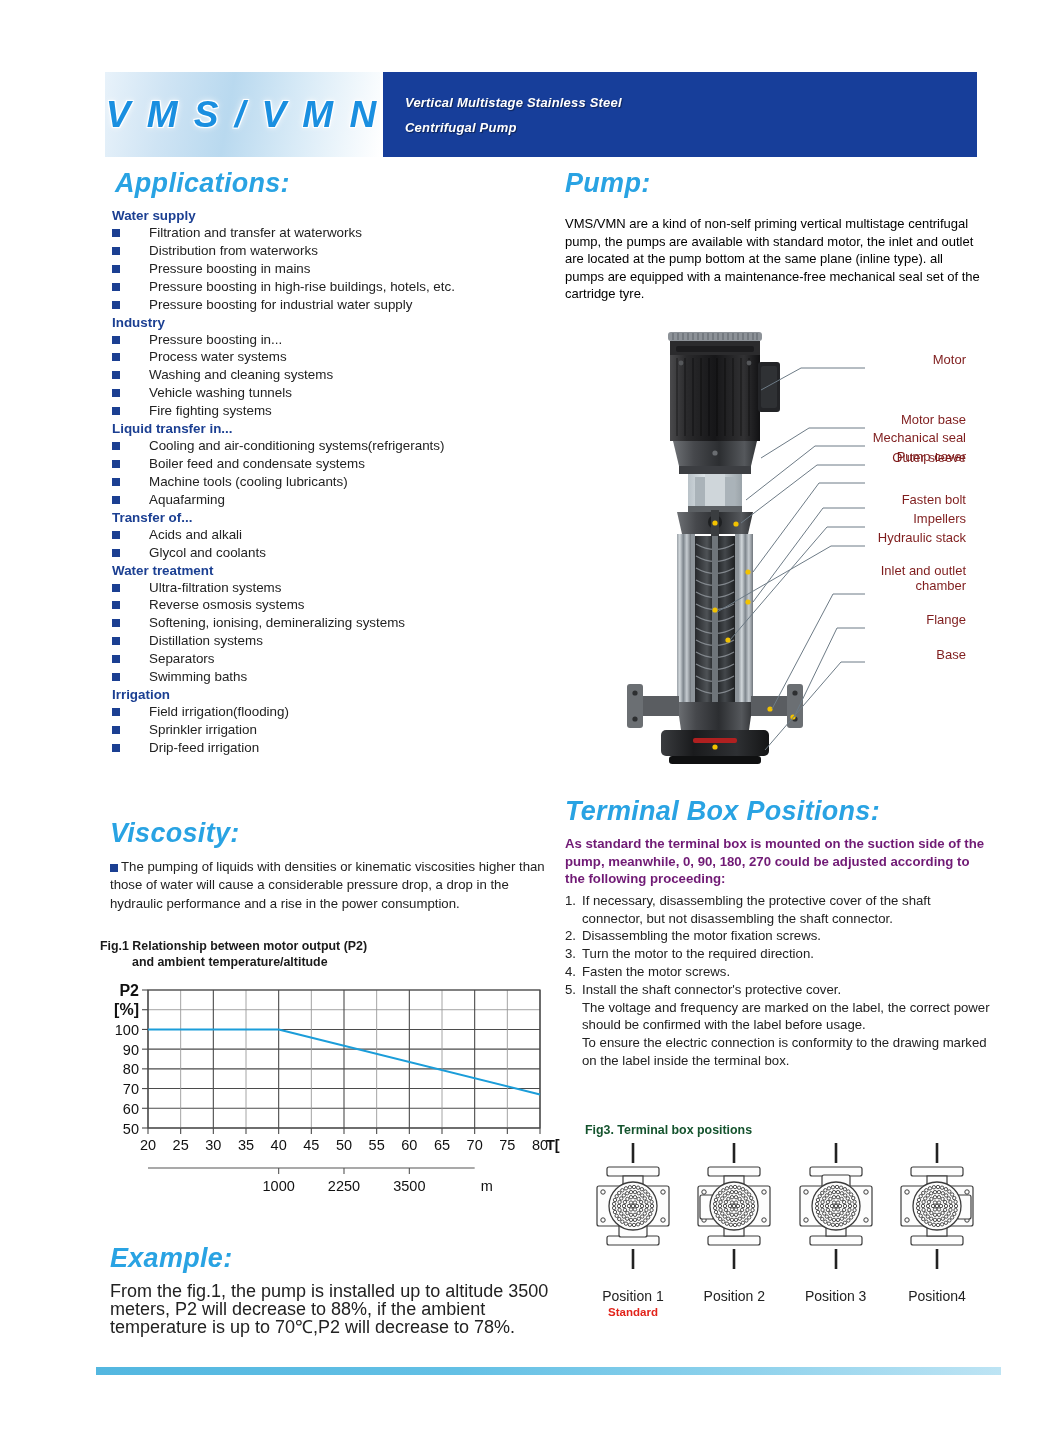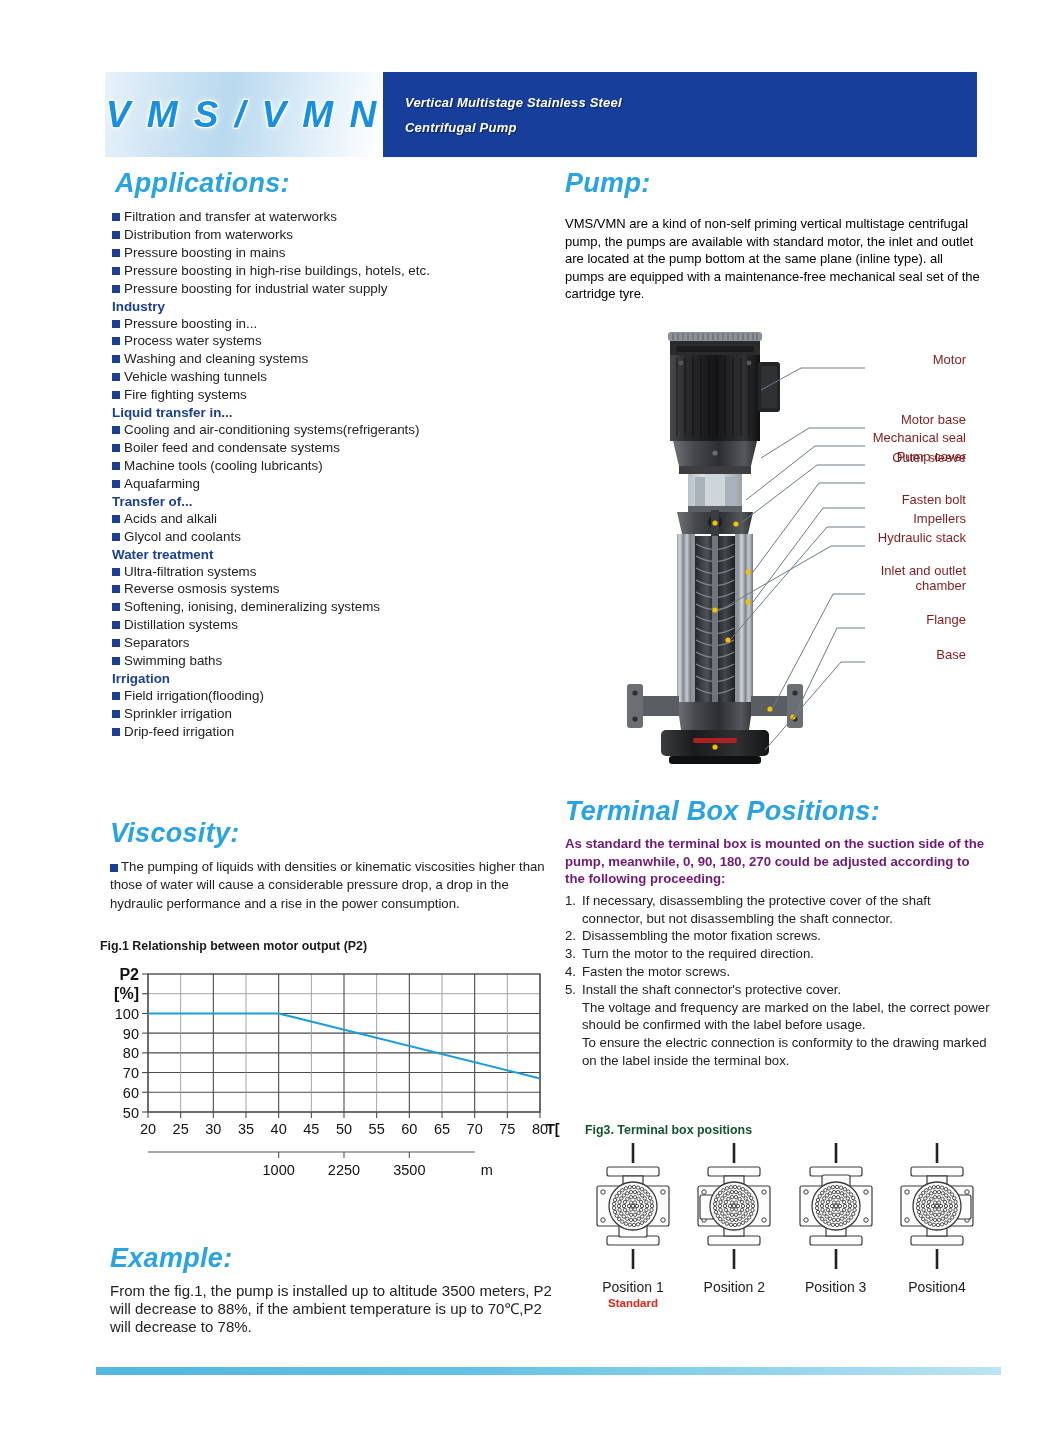--- a/index.html
+++ b/index.html
@@ -45,21 +45,21 @@
 
   
   #applications { position:absolute; left:110px; top:168px; width:450px; }
   #applications .sec-title { margin-bottom:9px; padding-left:5px; }
   .app-group-head {
     color:#1b3f92; font-size:13.4px; font-weight:bold;
     margin-top:1px; margin-bottom:1px; padding-left:2px;
   }
   .app-item {
     display:flex; align-items:flex-start;
-    font-size:13.4px; line-height:17.9px; color:#222; padding-left:2px;
+    font-size:13.4px; line-height:17.9px; color:#222; padding-left:2px;gap:25px;
   }
   .bullet-sq {
     width:8px; height:8px; background:#1b3f92; flex:0 0 8px;
     margin-top:5px; margin-right:4px;
   }
 
   
   #pump { position:absolute; left:565px; top:168px; width:420px; }
   #pump .sec-title { margin-bottom:8px; }
   .body-copy { font-size:13px; line-height:17.6px; color:#000000;margin-top:16px; }
@@ -88,27 +88,27 @@
   .tb-lead { font-size:13.2px; font-weight:bold; line-height:17.6px; color:#701a75; margin-bottom:4px; }
   .tb-step { display:flex; font-size:13.2px; line-height:17.8px; color:#222; }
   .tb-step .num { flex:0 0 17px; }
   .tb-sub { font-size:13.2px; line-height:17.8px; color:#222; padding-left:17px; }
 
   
   #fig3 { position:absolute; left:585px; top:1123px; width:400px; height:215px; }
   #fig3 .fig3-cap { font-size:12.4px; font-weight:bold; color:#14532d; margin-bottom:4px; }
   .pos-row { display:flex; justify-content:space-between; }
   .pos-cell { width:96px; text-align:center; }
-  .pos-label { font-size:14px; color:#222; margin-top:4px; }
+  .pos-label { font-size:14px; color:#222; margin-top:13px; }
   .pos-std { font-size:11.5px; color:#e2231a; font-weight:bold; margin-top:2px; }
 
   
   #example { position:absolute; left:110px; top:1243px; width:450px; }
   #example .sec-title { margin-bottom:8px; }
-  .ex-para { font-size:15px; line-height:18.2px; color:#222; }
+  .ex-para { font-size:18px; line-height:18.2px; color:#222; }
 
   
   #footer {
     position:absolute; left:96px; top:1367px; width:905px; height:8px;
     background:linear-gradient(90deg,#53b7e0 0%,#63c0e5 40%,#8fd2ec 72%,#bde4f4 100%);
   }
 </style>
 </head>
 <body>
 
@@ -118,20 +118,21 @@
   </div>
   <div class="header-band">
     <span>Vertical Multistage Stainless Steel</span>
     <span>Centrifugal Pump</span>
   </div>
 </div>
 
 <div id="applications">
   <div class="sec-title">Applications:</div>
   <div id="app-list">
+      <div class="app-group-head">Water supply</div>
       <div class="app-item">
         <span class="bullet-sq"></span>
         <span>Filtration and transfer at waterworks</span>
       </div>
       <div class="app-item">
         <span class="bullet-sq"></span>
         <span>Distribution from waterworks</span>
       </div>
       <div class="app-item">
         <span class="bullet-sq"></span>
@@ -417,20 +418,21 @@
 </div>
 
 <div id="viscosity">
   <div class="sec-title">Viscosity:</div>
   <div class="visc-para"><span class="bullet-sq"></span><span>The pumping of liquids with densities or kinematic viscosities higher than those of water will cause a considerable pressure drop, a drop in the hydraulic performance and a rise in the power consumption.</span></div>
 </div>
 
 <div id="fig1">
   <div class="fig-caption">
     <span>Fig.1  Relationship between motor output (P2)</span>
+    <span class="ind">and ambient temperature/altitude</span>
   </div>
   <svg id="chart-svg" width="460" height="235" viewBox="0 0 460 235" style="margin-top:10px;">
       <line x1="48" y1="148" x2="440" y2="148" stroke="#4b4b4b" stroke-width="1.1"></line>
       <line x1="48" y1="128.28571428571428" x2="440" y2="128.28571428571428" stroke="#4b4b4b" stroke-width="1.1"></line>
       <line x1="48" y1="108.57142857142858" x2="440" y2="108.57142857142858" stroke="#4b4b4b" stroke-width="1.1"></line>
       <line x1="48" y1="88.85714285714286" x2="440" y2="88.85714285714286" stroke="#4b4b4b" stroke-width="1.1"></line>
       <line x1="48" y1="69.14285714285715" x2="440" y2="69.14285714285715" stroke="#4b4b4b" stroke-width="1.1"></line>
       <line x1="48" y1="49.42857142857143" x2="440" y2="49.42857142857143" stroke="#4b4b4b" stroke-width="1.1"></line>
       <line x1="48" y1="29.714285714285722" x2="440" y2="29.714285714285722" stroke="#9a9a9a" stroke-width="0.9"></line>
       <line x1="48" y1="10" x2="440" y2="10" stroke="#9a9a9a" stroke-width="0.9"></line>

